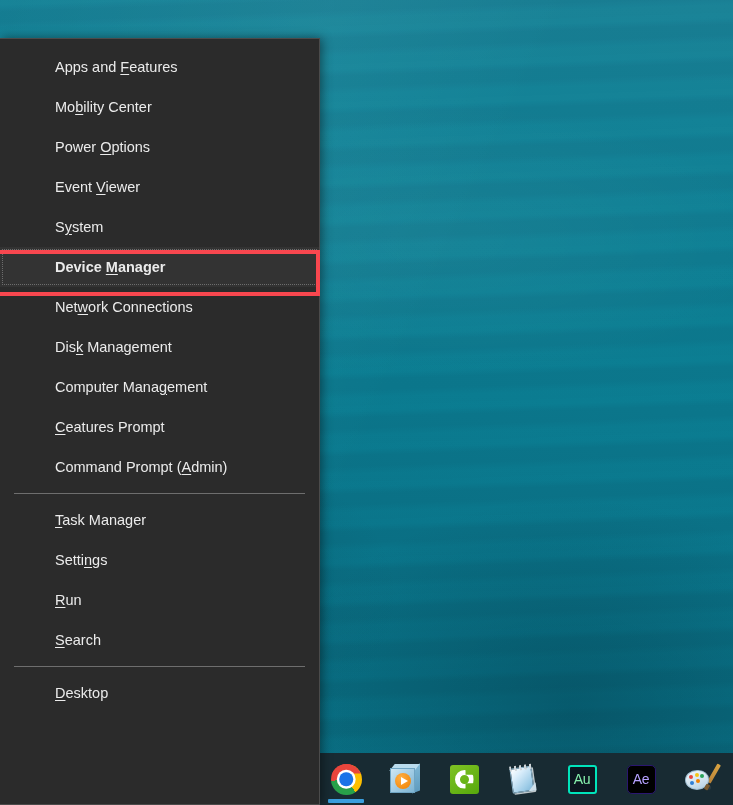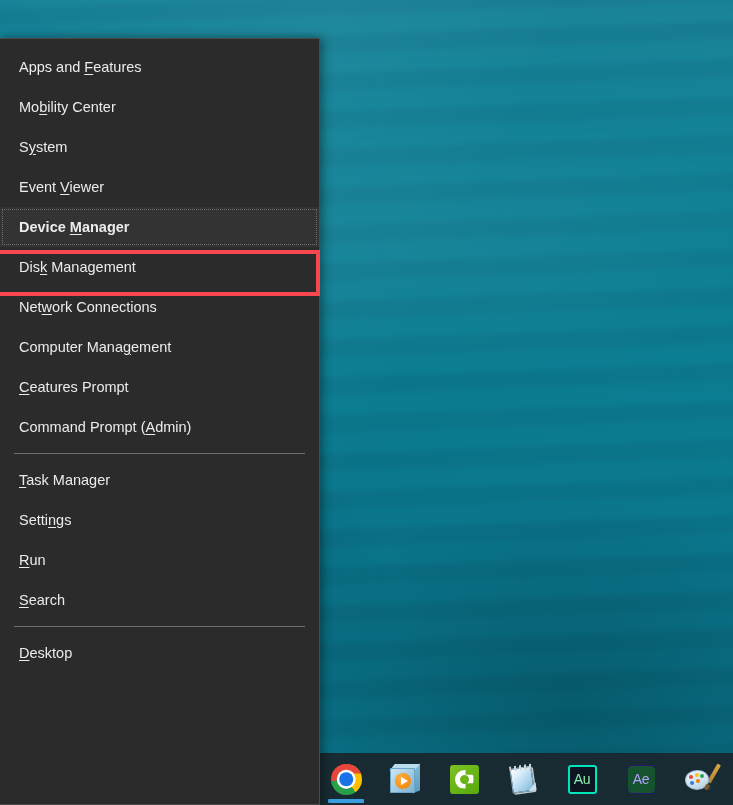--- a/index.html
+++ b/index.html
@@ -241,21 +241,21 @@
     align-items: center;
     justify-content: center;
     letter-spacing: -0.2px;
   }
 
   
   .ic-ae {
     width: 29px; height: 29px;
     border-radius: 5px;
     box-sizing: border-box;
-    background: #14532d;
+    background: #000000;
     border: 1px solid #2a1670;
     color: #b6a1ff;
     font-family: "Liberation Sans", sans-serif;
     font-size: 14px;
     display: flex;
     align-items: center;
     justify-content: center;
     letter-spacing: -0.2px;
   }
 
@@ -316,21 +316,21 @@
     box-sizing: border-box;
     box-shadow: 2px 0 10px rgba(0,0,0,0.45);
     padding-top: 8px;
     overflow: hidden;
   }
 
   .menu-item {
     position: relative;
     height: 40px;
     line-height: 40px;
-    padding-left: 19px;
+    padding-left: 55px;
     padding-right: 14px;
     color: #ebebeb;
     font-family: "Liberation Sans", sans-serif;
     font-size: 14.5px;
     font-weight: 400;
     white-space: nowrap;
     cursor: default;
     box-sizing: border-box;
   }
   .menu-item u {
@@ -441,42 +441,45 @@
   <div id="winx-menu">
 
     <div class="menu-item">
       <span>Apps and </span><u>F</u><span>eatures</span>
     </div>
 
     <div class="menu-item">
       <span>Mo</span><u>b</u><span>ility Center</span>
     </div>
 
+    <div class="menu-item">
+      <span>Power </span><u>O</u><span>ptions</span>
+    </div>
+
+    <div class="menu-item">
+      <span>Event </span><u>V</u><span>iewer</span>
+    </div>
 
     <div class="menu-item">
       <span>S</span><u>y</u><span>stem</span>
-    </div>
-
-    <div class="menu-item">
-      <span>Event </span><u>V</u><span>iewer</span>
     </div>
 
     <div class="menu-item active">
       <span>Device </span><u>M</u><span>anager</span>
     </div>
 
     <div class="menu-item">
+      <span>Net</span><u>w</u><span>ork Connections</span>
+    </div>
+
+    <div class="menu-item">
       <span>Dis</span><u>k</u><span> Management</span>
     </div>
 
     <div class="menu-item">
-      <span>Net</span><u>w</u><span>ork Connections</span>
-    </div>
-
-    <div class="menu-item">
       <span>Computer Mana</span><u>g</u><span>ement</span>
     </div>
 
     <div class="menu-item">
       <span></span><u>C</u><span>eatures Prompt</span>
     </div>
 
     <div class="menu-item">
       <span>Command Prompt (</span><u>A</u><span>dmin)</span>
     </div>

